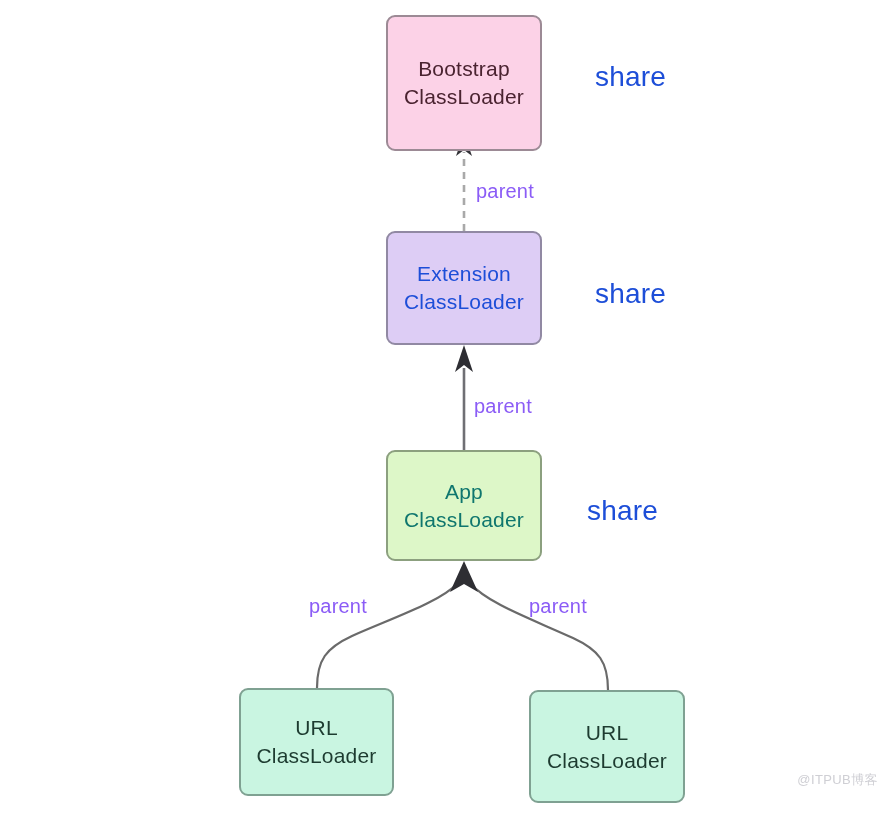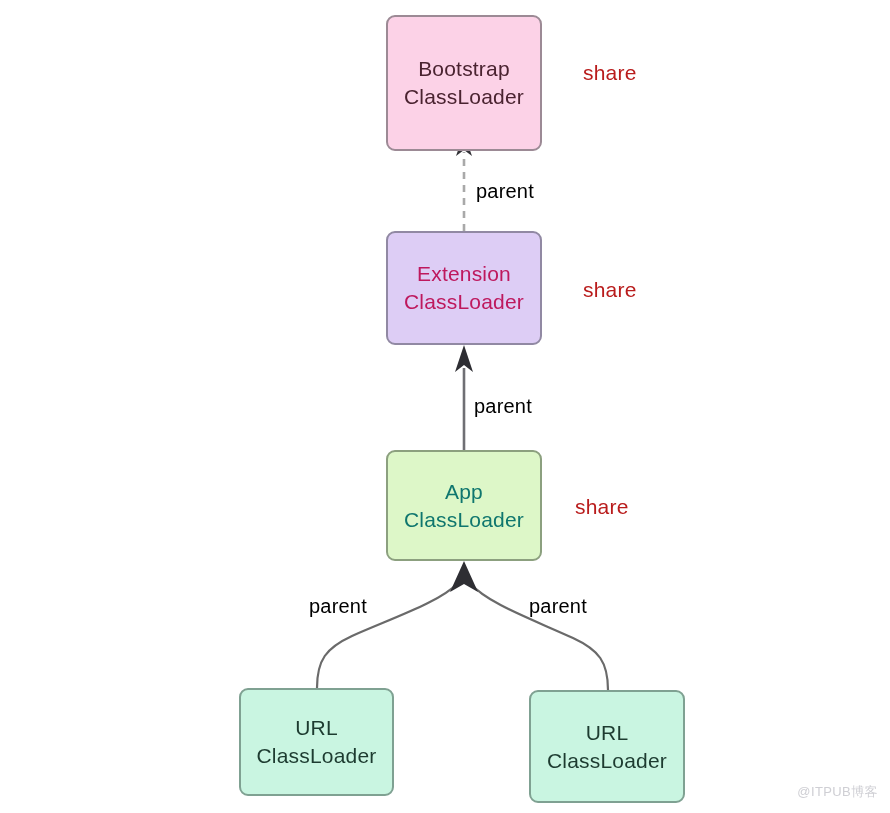--- a/index.html
+++ b/index.html
@@ -51,21 +51,21 @@
     border-color: #9c8a95;
     color: #4a2330;
   }
   .node-extension {
     left: 386px;
     top: 231px;
     width: 156px;
     height: 114px;
     background: #ddcdf5;
     border-color: #9189a3;
-    color: #be185d;
+    color: #1d4ed8;
   }
   .node-app {
     left: 386px;
     top: 450px;
     width: 156px;
     height: 111px;
     background: #ddf7c8;
     border-color: #8ca07f;
     color: #0f766e;
   }
@@ -83,42 +83,43 @@
     top: 690px;
     width: 156px;
     height: 113px;
     background: #c9f5e1;
     border-color: #7fa192;
     color: #1d3b30;
   }
   .edge-label {
     position: absolute;
     font-size: 20px;
-    color: #000000;
+    color: #8b5cf6;
     letter-spacing: 0.2px;
     white-space: nowrap;
   }
   .side-label {
     position: absolute;
-    font-size: 21px;
-    color: #b91c1c;
+    font-size: 28px;
+    color: #1d4ed8;
     letter-spacing: 0.2px;
     white-space: nowrap;
+    margin-left: 12px;
   }
   .lbl-parent-1 { left: 476px; top: 180px; }
   .lbl-parent-2 { left: 474px; top: 395px; }
   .lbl-parent-3 { left: 309px; top: 595px; }
   .lbl-parent-4 { left: 529px; top: 595px; }
   .lbl-share-1 { left: 583px; top: 61px; }
   .lbl-share-2 { left: 583px; top: 278px; }
   .lbl-share-3 { left: 575px; top: 495px; }
   #watermark {
     position: absolute;
     right: 12px;
-    bottom: 12px;
+    bottom: 24px;
     font-size: 13px;
     color: #cfcfd4;
     letter-spacing: 0.4px;
     white-space: nowrap;
   }
 </style>
 </head>
 <body>
 
 <div id="canvas">

